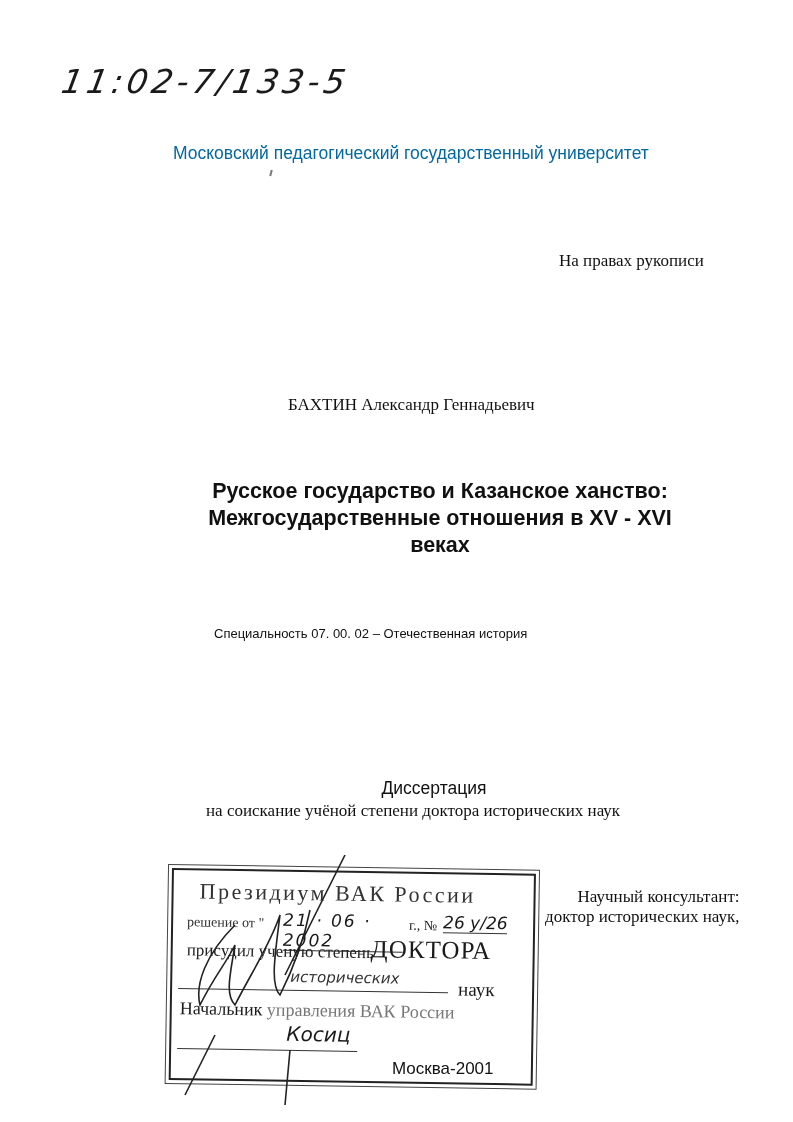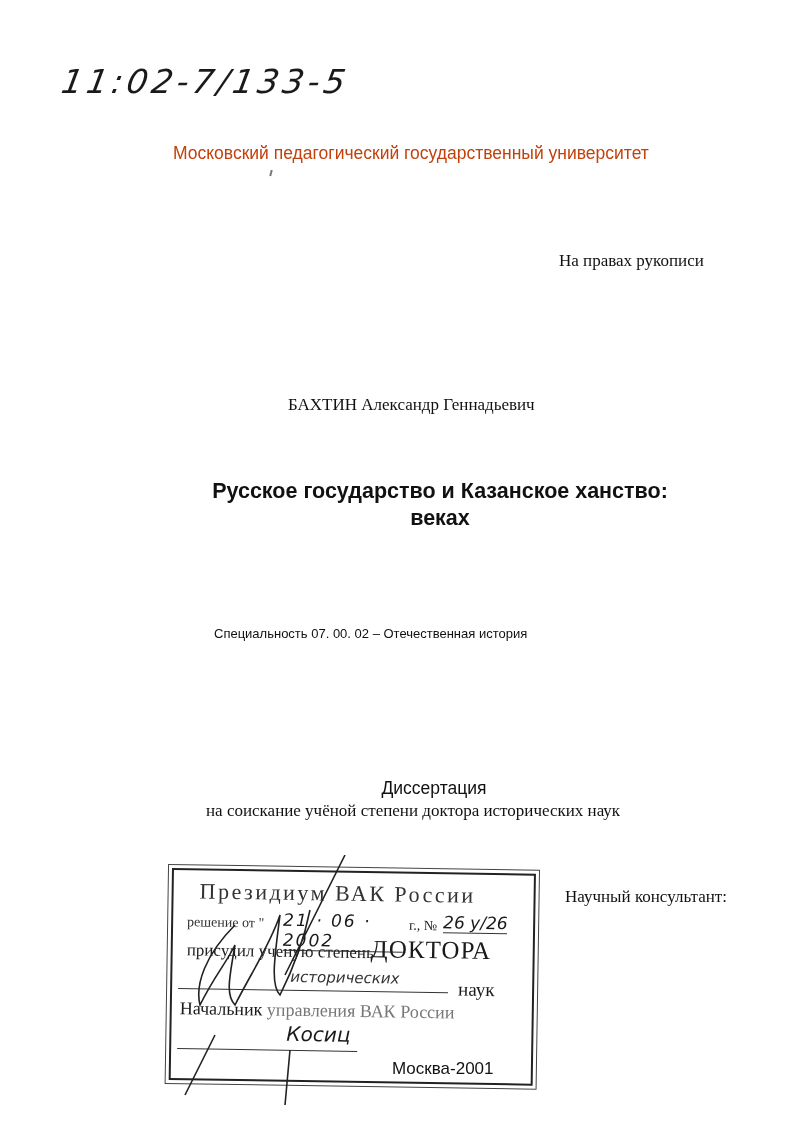--- a/index.html
+++ b/index.html
@@ -23,21 +23,21 @@
       font-size: 33px;
       letter-spacing: 4px;
       color: #1a1a1a;
       transform: skewX(-10deg);
       font-weight: normal;
     }
     .university {
       left: 173px; top: 143px;
       font-family: "Liberation Sans", sans-serif;
       font-size: 17.5px;
-      color: #c2410c;
+      color: #0369a1;
     }
     .rights {
       left: 559px; top: 251px;
       font-family: "Liberation Serif", serif;
       font-size: 17px;
     }
     .author {
       left: 288px; top: 395px;
       font-family: "Liberation Serif", serif;
       font-size: 17px;
@@ -67,21 +67,20 @@
       left: 206px; top: 801px;
       font-family: "Liberation Serif", serif;
       font-size: 17px;
     }
     .consultant {
       left: 545px; top: 887px;
       font-family: "Liberation Serif", serif;
       font-size: 17px;
       line-height: 20px;
       text-align: right;
-      margin-left: 20px;
     }
     .consultant div { white-space: nowrap; }
 
     
     .stamp {
       position: absolute;
       left: 172px; top: 868px;
       width: 360px; height: 208px;
       border: 2px solid #222;
       outline: 1px solid #444;
@@ -178,30 +177,32 @@
 
 <div class="abs university">Московский педагогический государственный университет</div>
 <div class="tick-mark"></div>
 
 <div class="abs rights">На правах рукописи</div>
 
 <div class="abs author">БАХТИН Александр Геннадьевич</div>
 
 <div class="abs title-block">
   <div>Русское государство и Казанское ханство:</div>
+  <div>Межгосударственные отношения в XV - XVI</div>
   <div>веках</div>
 </div>
 
 <div class="abs specialty">Специальность 07. 00. 02 – Отечественная история</div>
 
 <div class="abs diss-label">Диссертация</div>
 <div class="abs diss-sub">на соискание учёной степени доктора исторических наук</div>
 
 <div class="abs consultant">
   <div>Научный консультант:</div>
+  <div>доктор исторических наук,</div>
 </div>
 
 <div class="stamp">
   <div class="s-head">Президиум ВАК России</div>
   <div class="s-decision">решение от "</div>
   <div class="s-date">21 · 06 · 2002</div>
   <div class="s-yr">г., №</div>
   <div class="s-num">26 у/26</div>
   <div class="s-awarded">присудил ученую степень</div>
   <div class="s-degree">ДОКТОРА</div>

